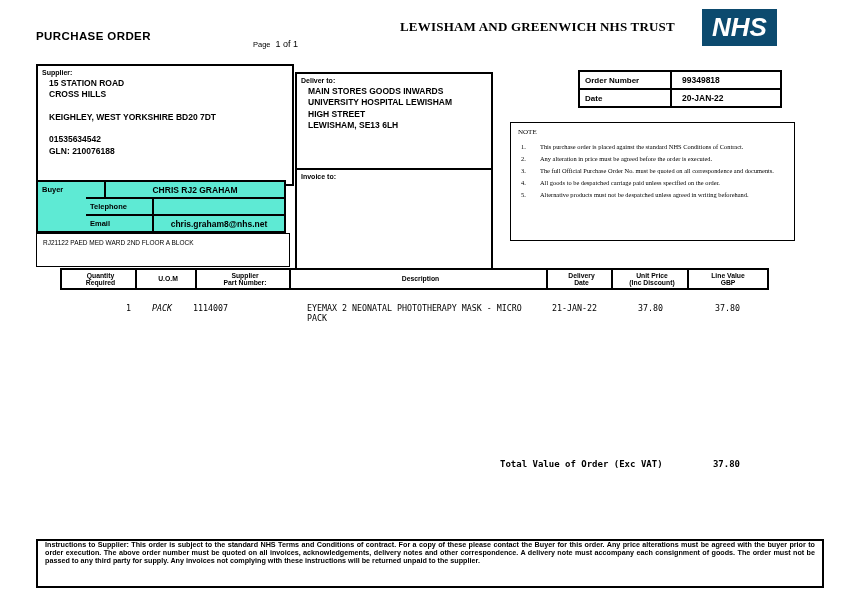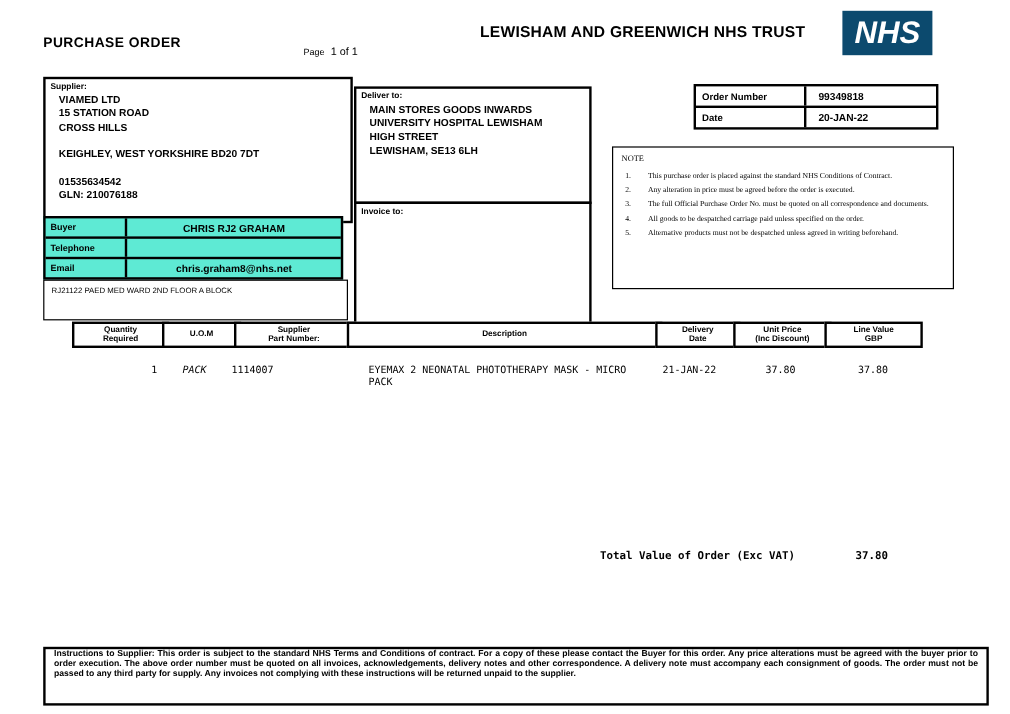--- a/index.html
+++ b/index.html
@@ -5,21 +5,21 @@
   html,body{margin:0;padding:0;background:#ffffff;}
   .page{position:relative;width:842px;height:595px;background:#fff;
         font-family:"Liberation Sans",sans-serif;color:#000;overflow:hidden;}
   .abs{position:absolute;}
 
   
   #po-title{left:36px;top:30px;font-size:11.5px;font-weight:bold;letter-spacing:.4px;}
   #page-info{left:253px;top:33px;}
   #page-info .pg-label{font-size:7.5px;}
   #page-info .pg-value{font-size:9px;margin-left:5px;}
-  #trust-name{left:400px;top:19px;font-size:13px;font-weight:bold;letter-spacing:.2px;}
+  #trust-name{left:400px;top:19px;font-size:13px;font-weight:bold;letter-spacing:.2px;font-family:Liberation Serif, serif;}
   #nhs-logo{left:702px;top:9px;width:75px;height:37px;background:#0c4a6e;color:#fff;
             display:flex;align-items:center;justify-content:center;
             font-weight:bold;font-style:italic;font-size:26px;}
 
   
   .outline{border:2px solid #000;}
   #supplier-box{left:36px;top:64px;width:246px;height:112px;padding:3px 4px;}
   #deliver-box{left:295px;top:72px;width:186px;height:88px;padding:3px 4px;}
   #invoice-box{left:295px;top:168px;width:186px;height:96px;padding:3px 4px;}
   .box-label{font-size:7px;font-weight:bold;}
@@ -39,21 +39,21 @@
             font-family:"Liberation Serif",serif;padding:5px 8px 0 7px;}
   #note-title{font-size:7px;}
   .note-items{margin-top:7px;}
   .note-item{display:flex;margin-bottom:4.5px;padding-left:3px;}
   .note-num{width:19px;flex:none;font-size:6.4px;}
   .note-text{flex:1;font-size:6.4px;line-height:7.6px;}
 
   
   #contact-rows{left:36px;top:180px;width:246px;border:2px solid #000;background:#5eead4;}
   .contact-row{display:flex;height:15px;}
-  .contact-row + .contact-row{border-top:2px solid #000;}
+  .contact-row + .contact-row{border-top:2px solid #000;margin-left:48px;}
   .contact-label{width:62px;border-right:2px solid #000;display:flex;align-items:center;
                  padding-left:4px;font-size:7.5px;font-weight:bold;}
   .contact-value{flex:1;display:flex;align-items:center;justify-content:center;
                  font-size:8.5px;font-weight:bold;}
 
   
   #reference-box{left:36px;top:233px;width:246px;height:27px;border:1.5px solid #000;
                  padding:5px 0 0 6px;font-size:6.5px;}
 
   
@@ -102,21 +102,20 @@
 
   <div class="abs" id="trust-name">LEWISHAM AND GREENWICH NHS TRUST</div>
 
   <div class="abs" id="nhs-logo">
     <span>NHS</span>
   </div>
 
   <div class="abs outline" id="supplier-box">
     <div class="box-label">Supplier:</div>
     <div class="addr-lines">
-      <div class="addr">VIAMED LTD</div>
       <div class="addr">15 STATION ROAD</div>
       <div class="addr">CROSS HILLS</div>
       <div class="addr"></div>
       <div class="addr">KEIGHLEY, WEST YORKSHIRE BD20 7DT</div>
       <div class="addr"></div>
       <div class="addr">01535634542</div>
       <div class="addr">GLN: 210076188</div>
     </div>
   </div>
 

